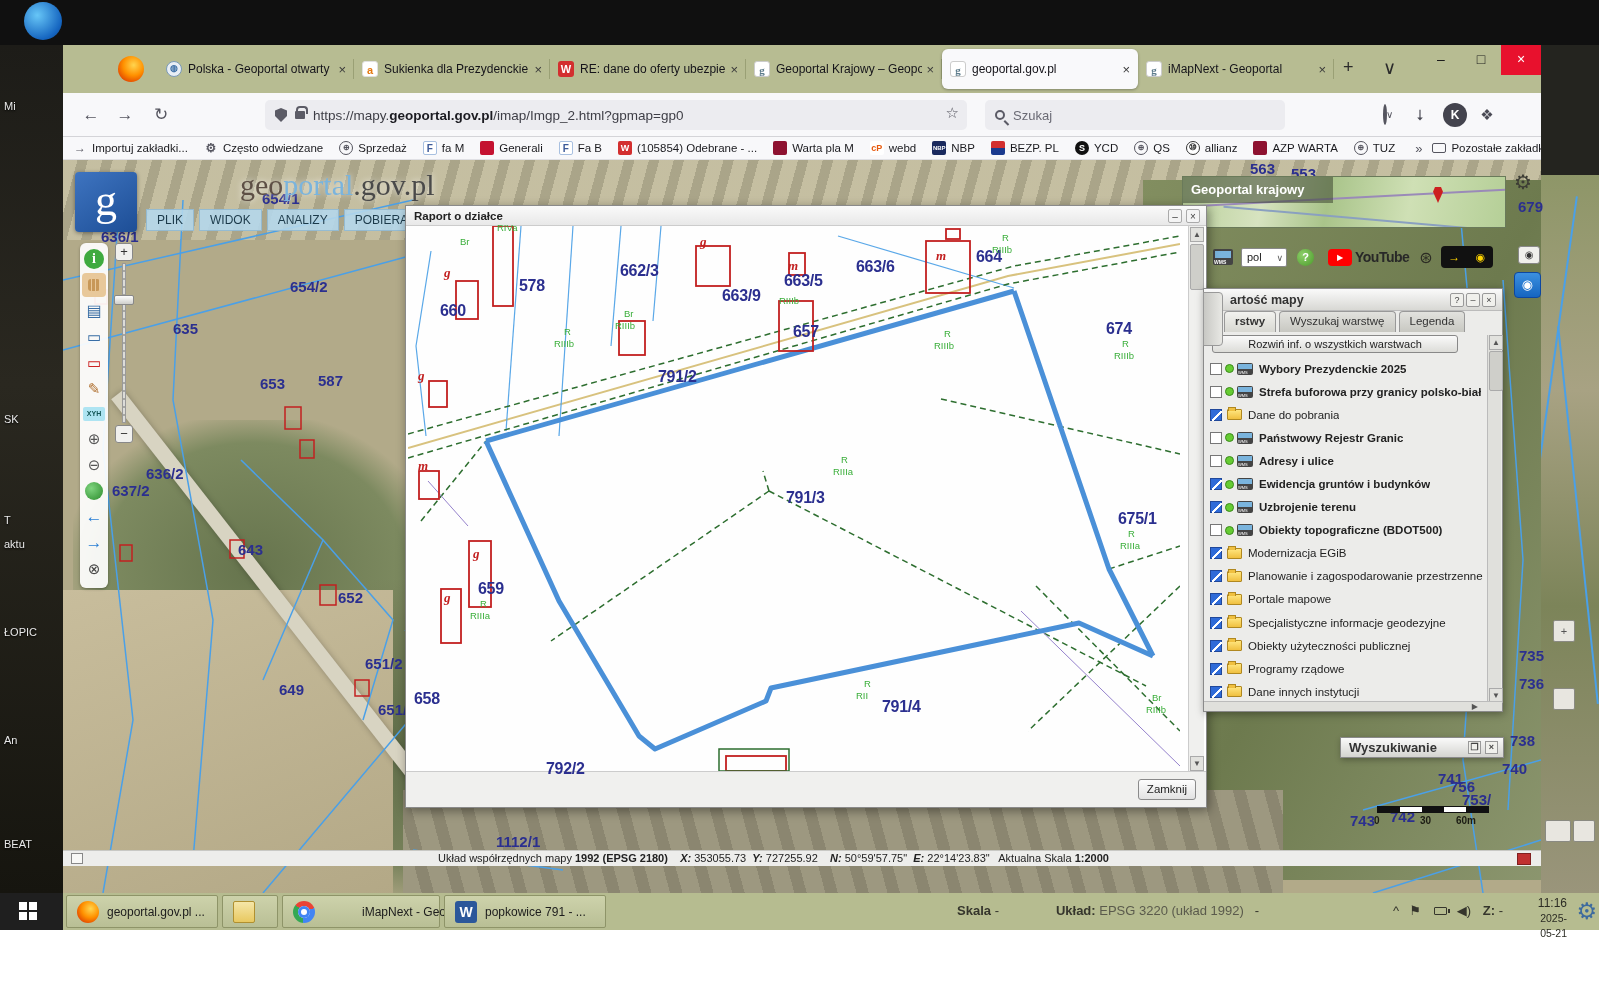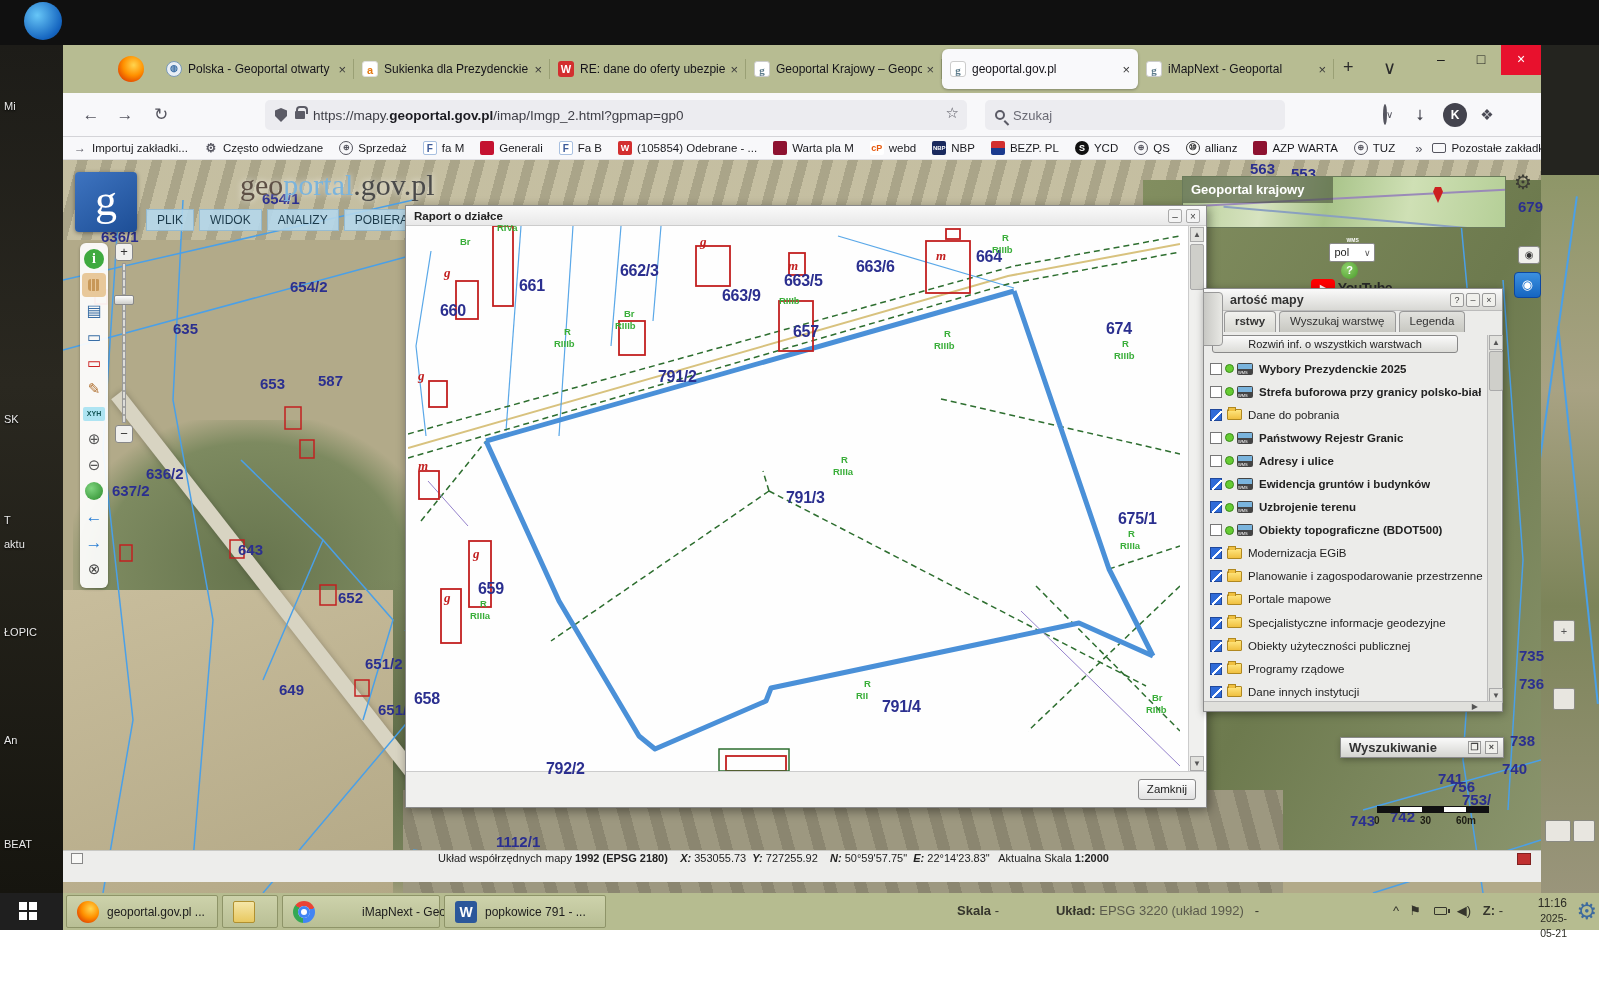--- a/index.html
+++ b/index.html
@@ -135,21 +135,21 @@
     background:linear-gradient(100deg,#b8cf9a 0%,#d7e3c0 25%,#a9c48a 45%,#cfe0b5 70%,#b5cf97 100%);}
   .mm-label{position:absolute;left:0;top:0;width:150px;height:26px;background:rgba(60,70,50,.55);color:#fff;
     font-weight:bold;font-size:13px;line-height:26px;padding-left:8px;}
   .mm-road{position:absolute;background:#9a8ab8;height:2px;}
   .mm-marker{position:absolute;left:250px;top:10px;width:10px;height:16px;background:#cc2020;clip-path:polygon(50% 100%,0 30%,20% 0,80% 0,100% 30%);}
   .gear-top{left:1514px;top:170px;z-index:6;font-size:20px;color:#3c3c34;}
   .eye-sm-btn{left:1518px;top:246px;width:22px;height:18px;z-index:6;background:#f0f0ec;border:1px solid #888;border-radius:3px;
     text-align:center;font-size:10px;line-height:16px;color:#333;}
   .eye-blue-btn{left:1514px;top:272px;width:27px;height:26px;z-index:6;background:linear-gradient(#3c90e0,#1565c0);border:1px solid #0d47a1;
     border-radius:4px;color:#fff;text-align:center;line-height:24px;font-size:13px;}
-  .gp-right-bar{left:1207px;top:243px;width:299px;height:28px;z-index:6;display:flex;align-items:center;flex-direction:column;}
+  .gp-right-bar{left:1207px;top:243px;width:299px;height:28px;z-index:6;display:flex;align-items:center;}
   .wms-ic{width:20px;height:16px;background:#444;border-radius:2px;margin:0 8px 0 6px;position:relative;}
   .wms-ic::before{content:"";position:absolute;left:2px;top:2px;right:2px;height:7px;background:#7ab4dd;}
   .wms-ic::after{content:"WMS";position:absolute;left:1px;bottom:0;font-size:5px;color:#fff;font-weight:bold;}
   .lang-select{width:46px;height:19px;background:#fff;border:1px solid #888;border-radius:2px;font-size:11px;color:#222;
     padding-left:5px;line-height:17px;margin-right:10px;position:relative;}
   .lang-select::after{content:"∨";position:absolute;right:3px;top:1px;font-size:9px;color:#555;}
   .help-btn{width:17px;height:17px;background:radial-gradient(circle at 35% 35%,#8ed06a,#4a9a2a);border-radius:50%;color:#fff;
     font-weight:bold;font-size:11px;text-align:center;line-height:17px;margin-right:14px;}
   .yt{display:flex;align-items:center;margin-right:10px;}
   .yt-badge{width:24px;height:17px;background:#f00;border-radius:4px;color:#fff;font-size:8px;text-align:center;line-height:17px;margin-right:3px;}
@@ -169,21 +169,21 @@
   .dlg-map{position:absolute;left:2px;top:20px;width:772px;height:546px;background:#fefefe;overflow:hidden;}
   .dlg-scroll{position:absolute;right:2px;top:20px;width:16px;height:546px;background:#f0f0ee;border-left:1px solid #ccc;}
   .ds-arrow{position:absolute;left:1px;width:14px;height:15px;background:#e2e2de;border:1px solid #aaa;font-size:8px;
     text-align:center;line-height:14px;color:#555;}
   .ds-thumb{position:absolute;left:1px;top:18px;width:14px;height:46px;background:#cfcfca;border:1px solid #aaa;border-radius:2px;}
   .dlg-bottom{position:absolute;left:0;bottom:0;width:100%;height:36px;background:#f0f0ee;border-top:1px solid #ccc;}
   .zamknij{position:absolute;right:10px;top:7px;width:58px;height:21px;background:linear-gradient(#fdfdfd,#e2e2e2);
     border:1px solid #8a8a8a;border-radius:3px;font-size:11.5px;text-align:center;line-height:19px;color:#222;}
   #dialog-labels{position:absolute;left:0;top:0;width:1599px;height:999px;z-index:12;pointer-events:none;}
   .lbl-navy{position:absolute;color:#2b2f8f;font-weight:600;font-size:16px;letter-spacing:-0.3px;white-space:nowrap;}
-  .lbl-soil{position:absolute;color:#3aae3a;font-size:9.5px;font-weight:bold;white-space:nowrap;}
+  .lbl-soil{position:absolute;color:#3aae3a;font-size:9.5px;font-weight:normal;white-space:nowrap;}
   .lbl-red{position:absolute;color:#c22020;font-size:13px;font-weight:bold;font-family:"Liberation Serif",serif;font-style:italic;}
 
   
   .layers-panel{left:1203px;top:288px;width:300px;height:424px;background:#ececea;border:1px solid #8a8a8a;z-index:14;
     box-shadow:1px 2px 8px rgba(0,0,0,.35);}
   .lp-handle{left:1203px;top:292px;width:20px;height:54px;background:linear-gradient(90deg,#c8c8c4,#e8e8e4);border:1px solid #999;
     border-radius:0 4px 4px 0;z-index:15;}
   .lp-header{position:absolute;left:0;top:0;width:100%;height:22px;background:linear-gradient(#fafafa,#d8d8d4);
     border-bottom:1px solid #bbb;font-size:12.5px;font-weight:bold;color:#333;line-height:22px;padding-left:26px;}
   .lp-hbtn{position:absolute;top:4px;width:14px;height:14px;border:1px solid #999;background:#f0f0ec;font-size:9px;
@@ -219,21 +219,21 @@
     box-shadow:1px 2px 6px rgba(0,0,0,.3);}
   .sp-btn{position:absolute;top:3px;width:13px;height:13px;border:1px solid #999;background:#f0f0ec;font-size:9px;
     line-height:11px;text-align:center;color:#444;}
 
   
   .scalebar{left:1377px;top:806px;width:112px;height:7px;z-index:13;border:1px solid #111;display:flex;}
   .scalebar span{flex:1;}
   .sb-b{background:#111;} .sb-w{background:#fff;}
 
   
-  .statusbar{left:63px;top:850px;width:1478px;height:32px;background:#ededeb;border-top:1px solid #c8c8c4;z-index:16;
+  .statusbar{left:63px;top:850px;width:1478px;height:16px;background:#ededeb;border-top:1px solid #c8c8c4;z-index:16;
     font-size:11px;color:#222;line-height:15px;white-space:nowrap;}
   .statusbar .inner{position:absolute;left:375px;top:0;}
   .statusbar b{font-weight:bold;}
   .statusbar .lbl{font-weight:bold;font-style:italic;}
   .sb-icon{position:absolute;left:8px;top:2px;width:12px;height:11px;border:1px solid #888;background:#f8f8f6;}
   .sb-red{position:absolute;right:10px;top:2px;width:14px;height:12px;background:#c03030;border:1px solid #802020;}
 
   
   .wgn-card{left:123px;top:703px;width:145px;height:190px;background:#fff;z-index:18;box-shadow:0 1px 5px rgba(0,0,0,.3);}
   .wgn-red{position:absolute;left:27px;top:22px;width:90px;height:90px;background:#e8192c;}
@@ -620,21 +620,21 @@
     <div class="dlg-scroll">
       <div class="ds-arrow" style="top:1px;">▲</div>
       <div class="ds-thumb"></div>
       <div class="ds-arrow" style="bottom:1px;">▼</div>
     </div>
     <div class="dlg-bottom">
       <div class="zamknij">Zamknij</div>
     </div>
   </div>
   <div id="dialog-labels">
-      <span class="lbl-navy" style="left: 519px; top: 277px;">661</span>
+      <span class="lbl-navy" style="left: 519px; top: 277px;">578</span>
       <span class="lbl-navy" style="left: 620px; top: 262px;">662/3</span>
       <span class="lbl-navy" style="left: 722px; top: 287px;">663/9</span>
       <span class="lbl-navy" style="left: 784px; top: 272px;">663/5</span>
       <span class="lbl-navy" style="left: 856px; top: 258px;">663/6</span>
       <span class="lbl-navy" style="left: 976px; top: 248px;">664</span>
       <span class="lbl-navy" style="left: 440px; top: 302px;">660</span>
       <span class="lbl-navy" style="left: 793px; top: 323px;">657</span>
       <span class="lbl-navy" style="left: 1106px; top: 320px;">674</span>
       <span class="lbl-navy" style="left: 1118px; top: 510px;">675/1</span>
       <span class="lbl-navy" style="left: 658px; top: 368px;">791/2</span>

